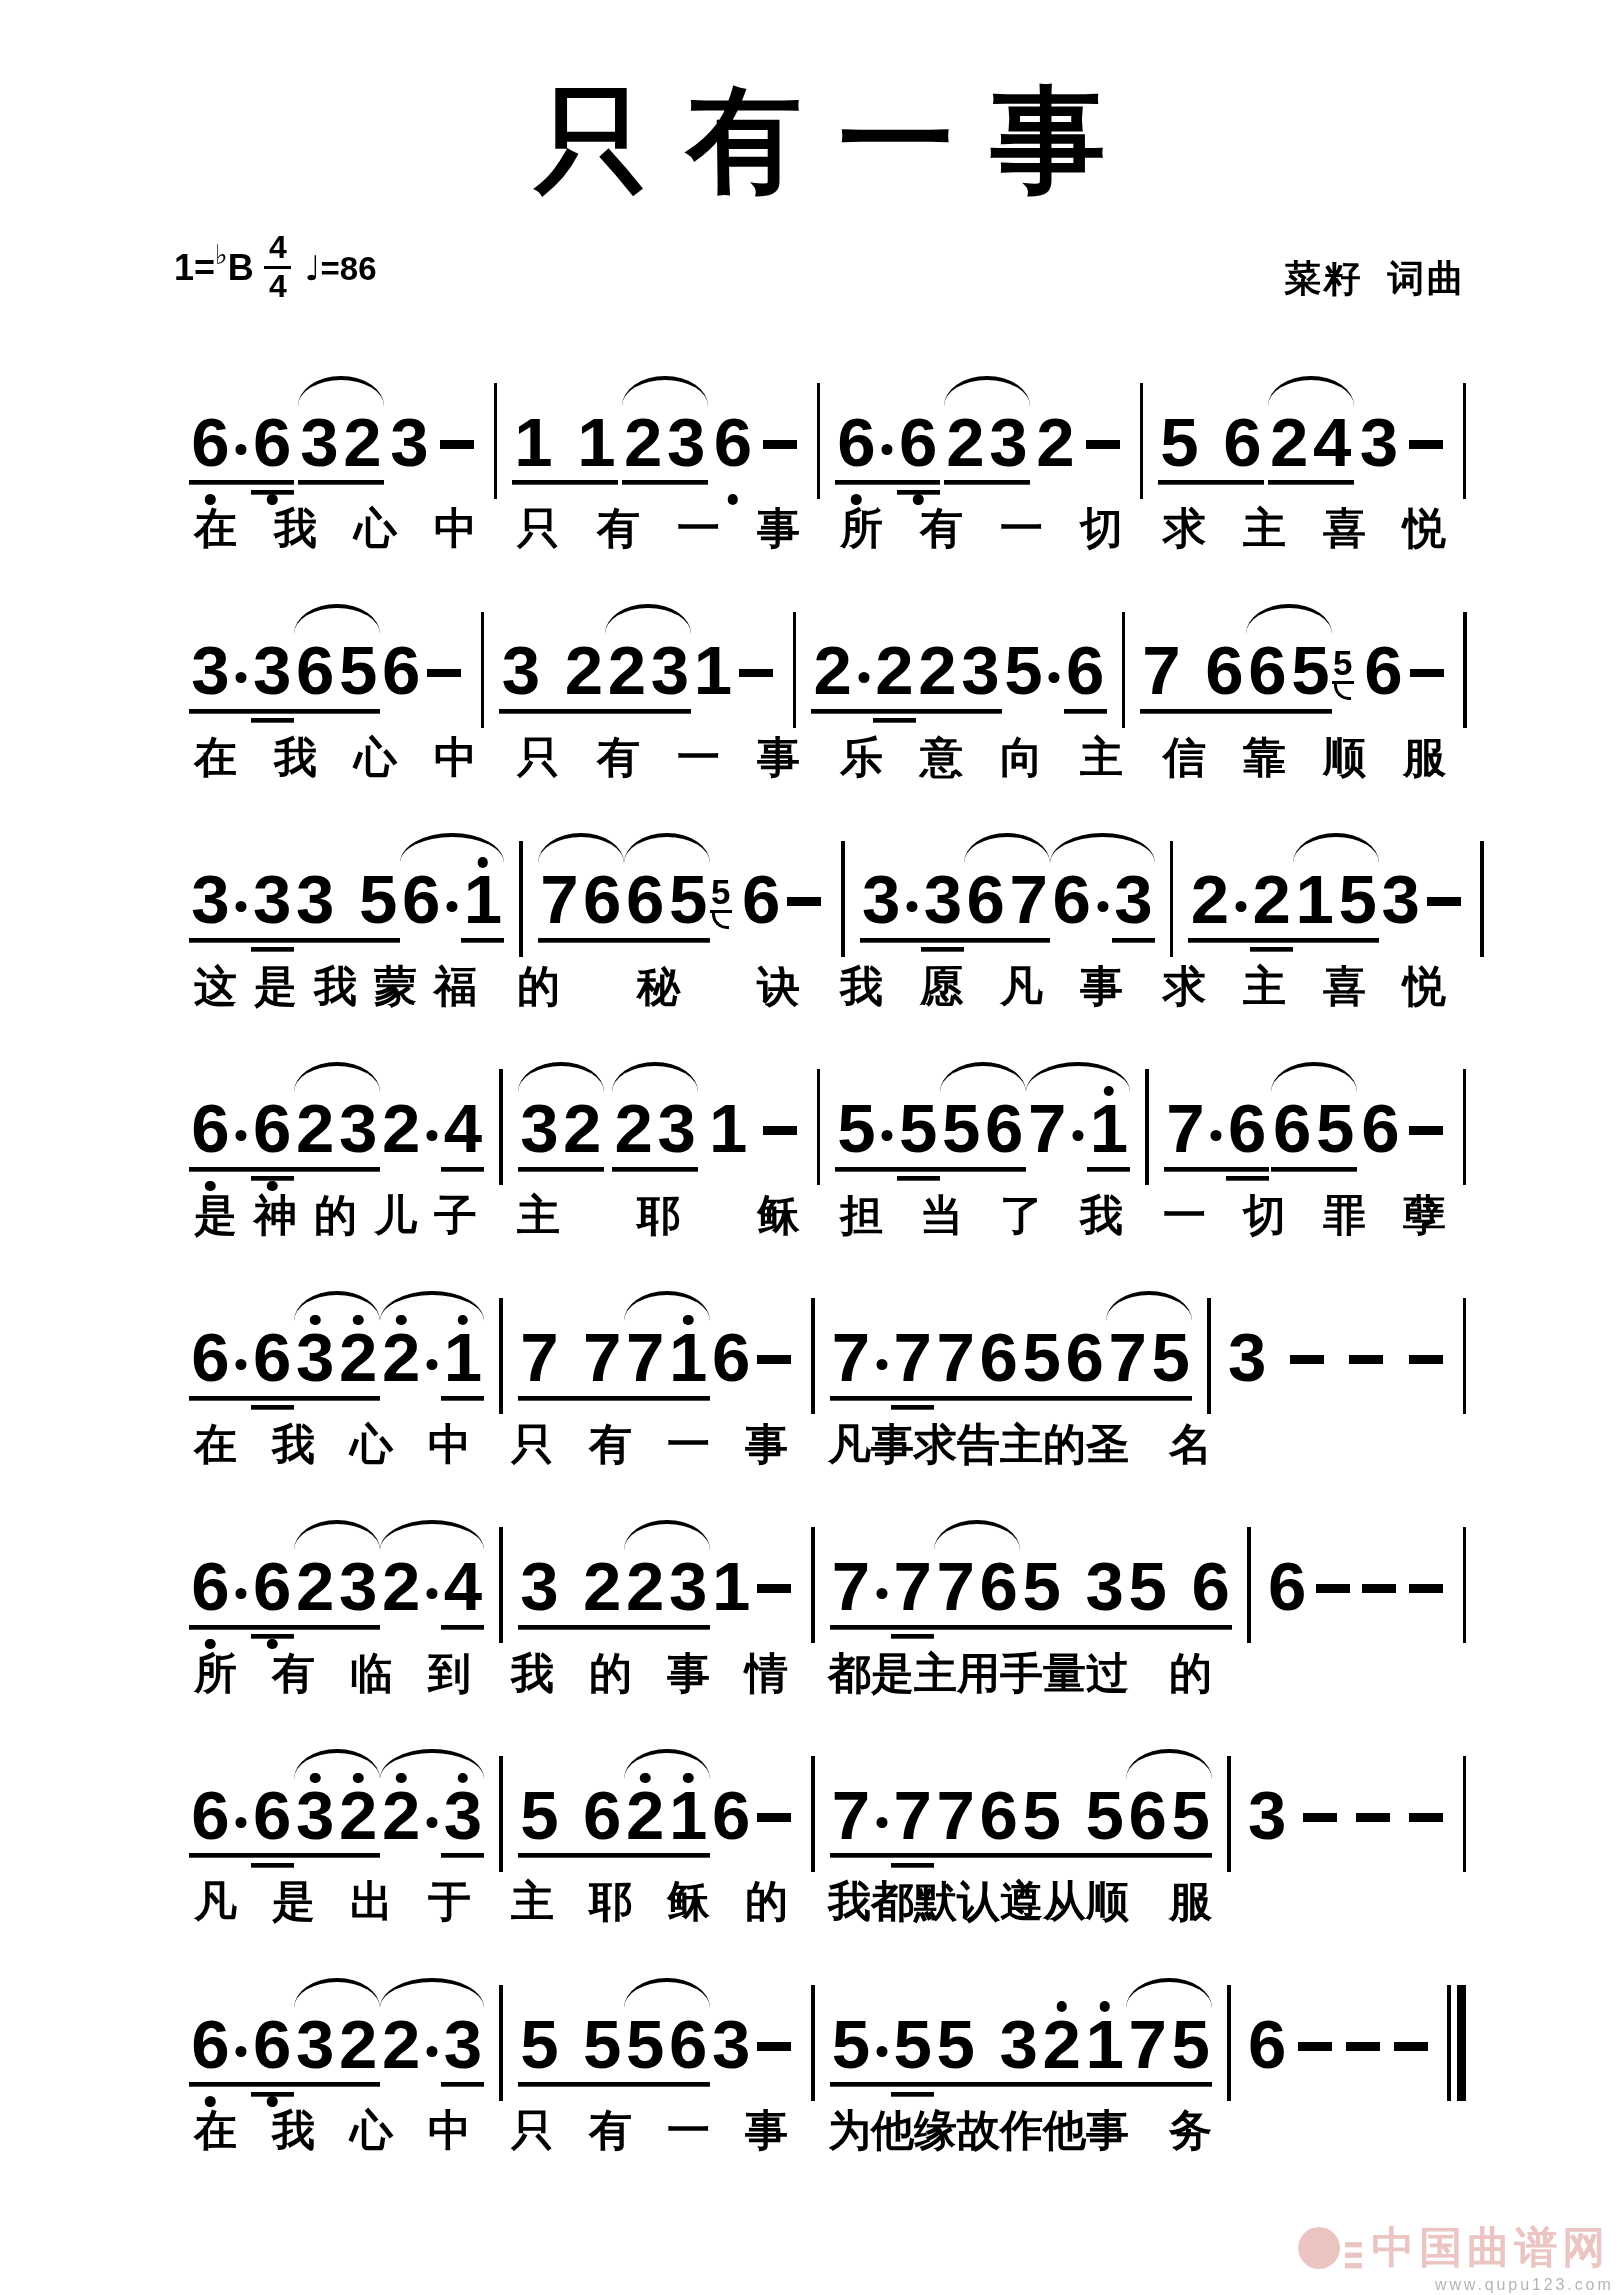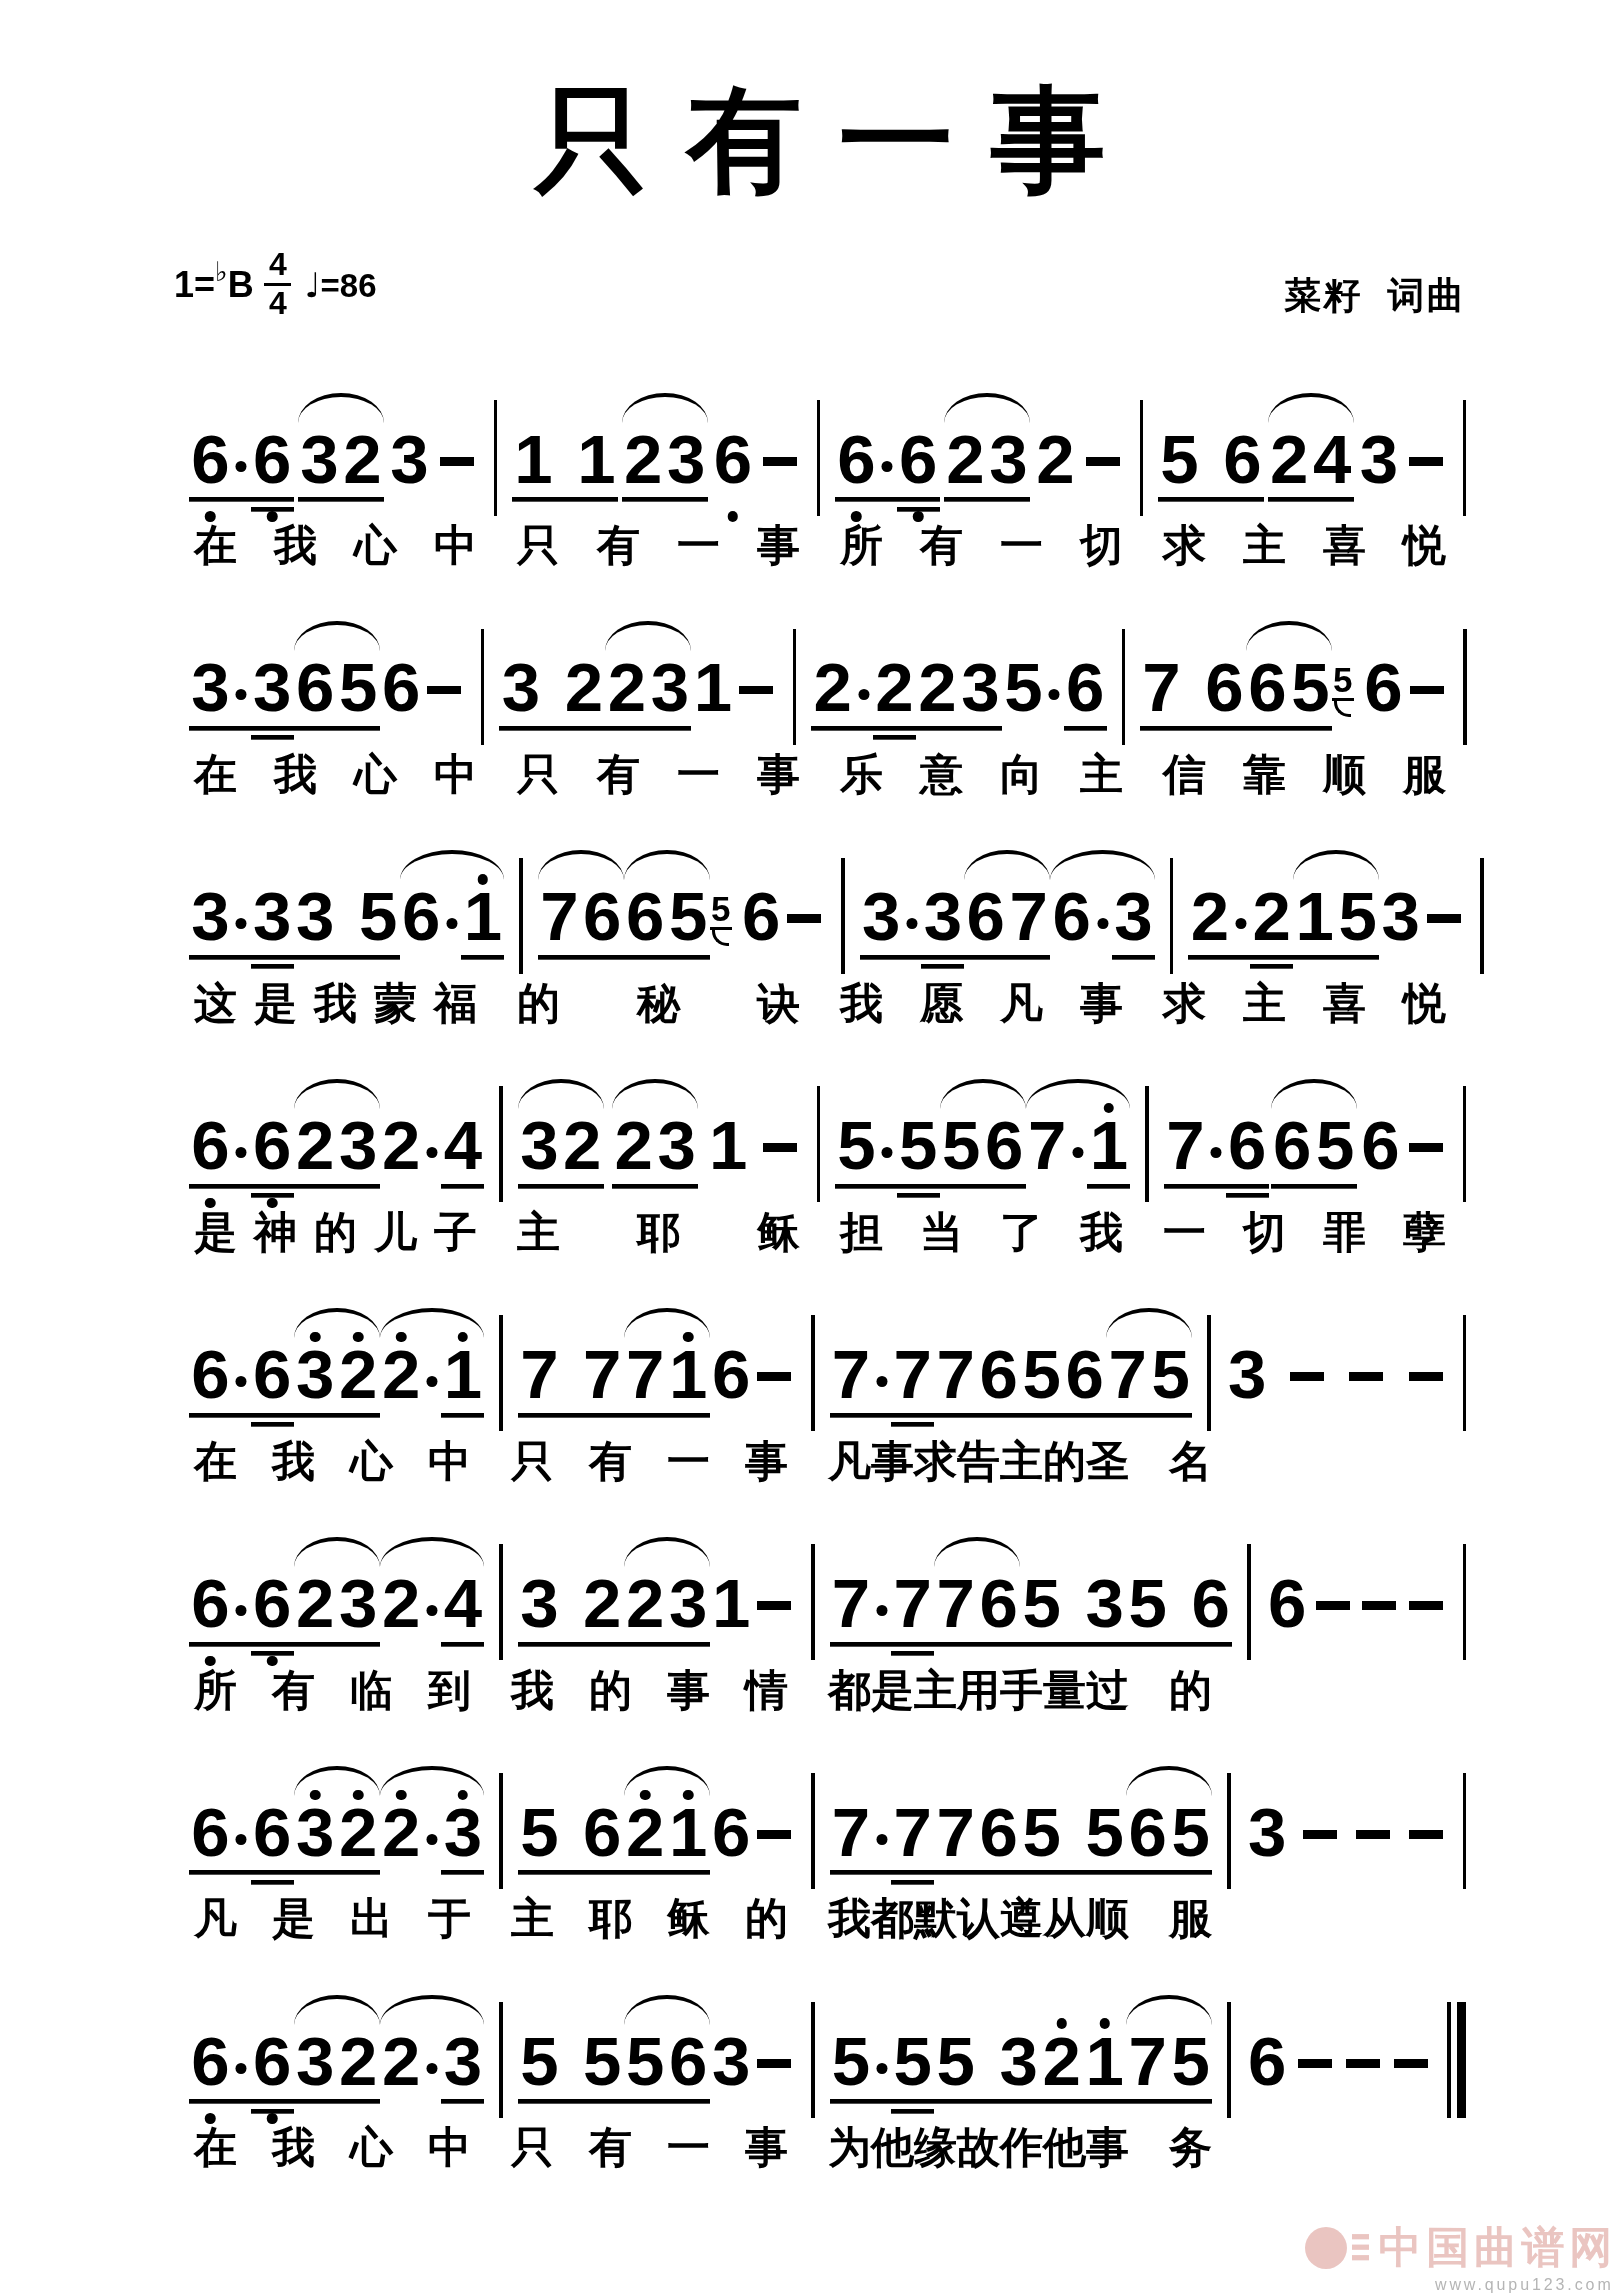--- a/index.html
+++ b/index.html
@@ -1,20 +1,20 @@
 <!DOCTYPE html>
 <html style="font-size:9.4px"><head>
 <meta charset="utf-8">
 <style>
   html,body{margin:0;padding:0;background:#888;}
   .page{width:1623px;height:2295px;position:relative;background:#ffffff;
         padding:76px 157px 0 174px;box-sizing:border-box;overflow:hidden;
         font-family:"Liberation Sans",sans-serif;color:#000;}
   .title{ text-align:center;font-size:115px;font-weight:bold;letter-spacing:37px;text-indent:37px;
-          font-family:"Liberation Serif",serif;line-height:1.15;margin-bottom:40px;}
+          font-family:"Liberation Serif",serif;line-height:1.15;margin-bottom:23px;}
   .header-row{display:flex;justify-content:space-between;align-items:flex-end;margin-bottom:49px;}
   .key-sig{display:inline-flex;align-items:center;font-size:36px;font-weight:bold;}
   .flat{font-size:27px;vertical-align:super;position:relative;top:-13px;font-family:"DejaVu Sans",sans-serif;}
   .ts{display:inline-flex;flex-direction:column;align-items:center;font-size:32px;line-height:1.05;margin:0 13px 0 10.5px;}
   .ts-n{border-bottom:3.5px solid #000;padding:0 4.7px 1.2px;}
   .ts-d{padding-top:1.2px;}
   .tempo{font-size:33px;font-weight:bold;}
   .note-glyph{font-family:"DejaVu Sans",sans-serif;font-size:34px;}
   .credit{font-size:37px;font-weight:bold;letter-spacing:2.3px;font-family:Liberation Mono, monospace;}
   .system{margin-bottom:24.6px;}
@@ -42,21 +42,21 @@
   .tk.grace{font-size:35px;line-height:1;padding:0 1.2px 1.2px;position:relative;top:-41px;margin-right:8.2px;
       border-bottom:3.5px solid #000;background:none;}
   .tk.grace::after{content:"";position:absolute;left:2.3px;bottom:-18.7px;width:14px;height:14px;
       border-left:3.5px solid #000;border-bottom:3.5px solid #000;border-bottom-left-radius:15px;}
   .bar{width:3.5px;height:116px;background:#000;margin-bottom:-2.3px;flex:0 0 auto;}
   .bar.thick{width:9.4px;margin-left:5.8px;}
   .lyrics-row{display:flex;margin-top:4.7px;}
   .lyr{flex:1;display:flex;justify-content:space-between;padding:0 20px;
        font-size:43px;font-weight:bold;line-height:1.3;font-family:"Liberation Sans",sans-serif;}
   .syl{display:inline-block;}
-  .watermark{position:absolute;right:6px;bottom:26px;display:flex;align-items:center;gap:9.4px;}
+  .watermark{position:absolute;right:13px;bottom:26px;display:flex;align-items:flex-end;gap:9.4px;}
   .wm-logo{width:42px;height:42px;border-radius:50%;position:relative;flex:0 0 auto;}
   .wm-bars{width:17.5px;height:27px;flex:0 0 auto;margin-left:-4.7px;}
   .wm-text{font-size:43px;font-weight:bold;letter-spacing:4.7px;line-height:1;}
   .wm-url{position:absolute;right:9.4px;bottom:1.2px;font-size:16px;letter-spacing:2.9px;
           font-family:"Liberation Sans",sans-serif;}
 </style>
 </head>
 <body>
 
 <div class="page">

